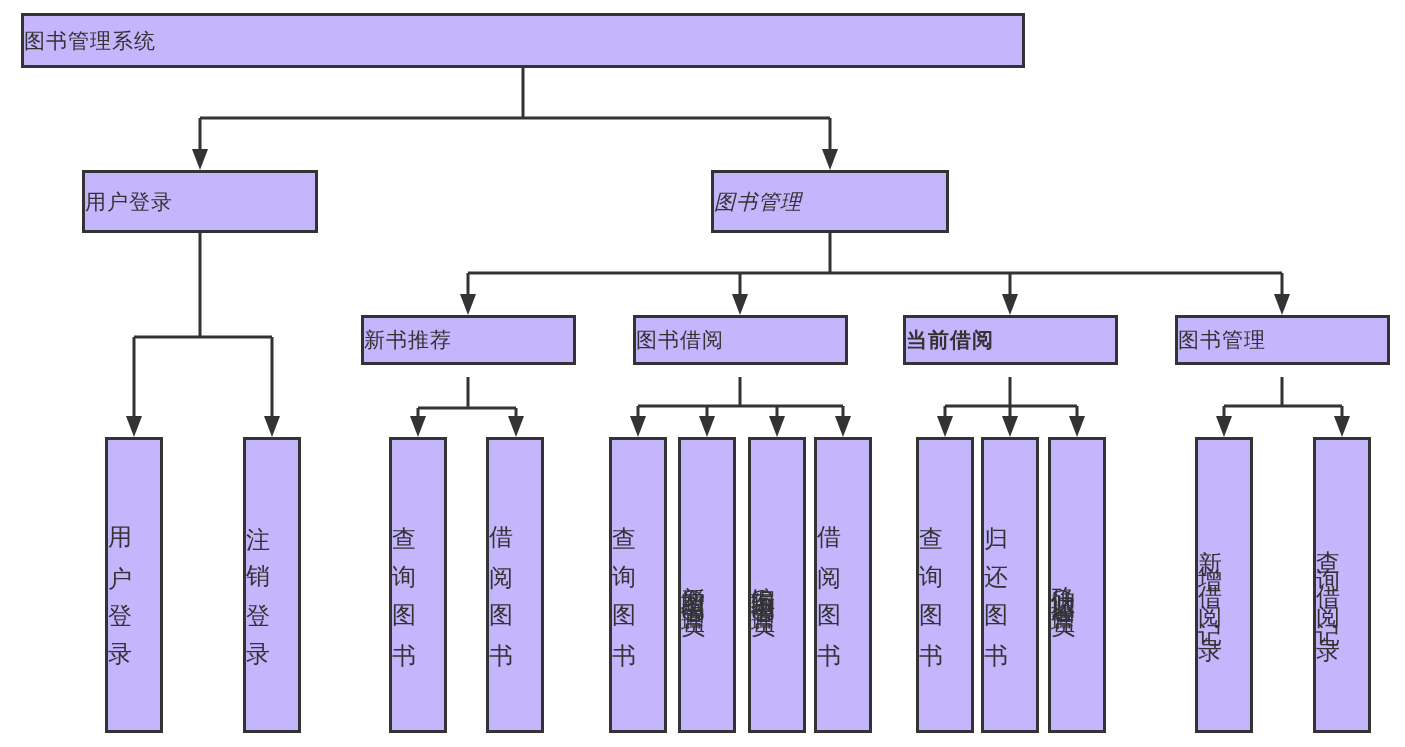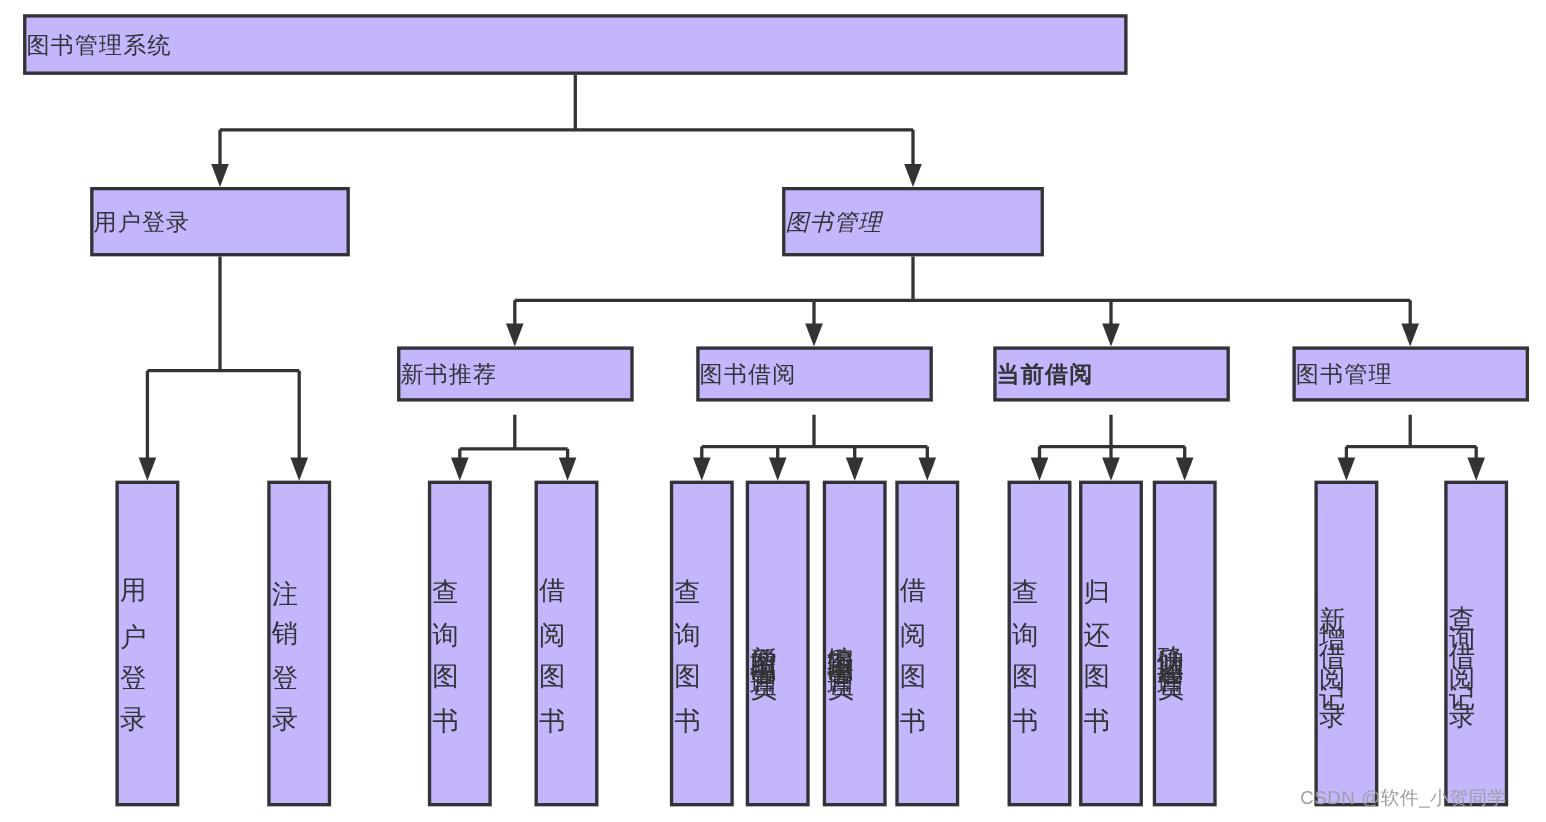--- a/index.html
+++ b/index.html
@@ -184,14 +184,13 @@
   <div class="box leaf lf11">
     <span class="v-label" style="letter-spacing: 4px;">确认归还（管理员）</span>
   </div>
   <div class="box leaf lf12">
     <span class="v-label" style="letter-spacing: 18px;">新增借阅记录</span>
   </div>
   <div class="box leaf lf13">
     <span class="v-label" style="letter-spacing: 18px;">查询借阅记录</span>
   </div>
 
-  <div id="watermark" style="color: rgb(158, 158, 158);">CSDN @软件_小贺同学</div>
 </div>
 
 </body></html>

